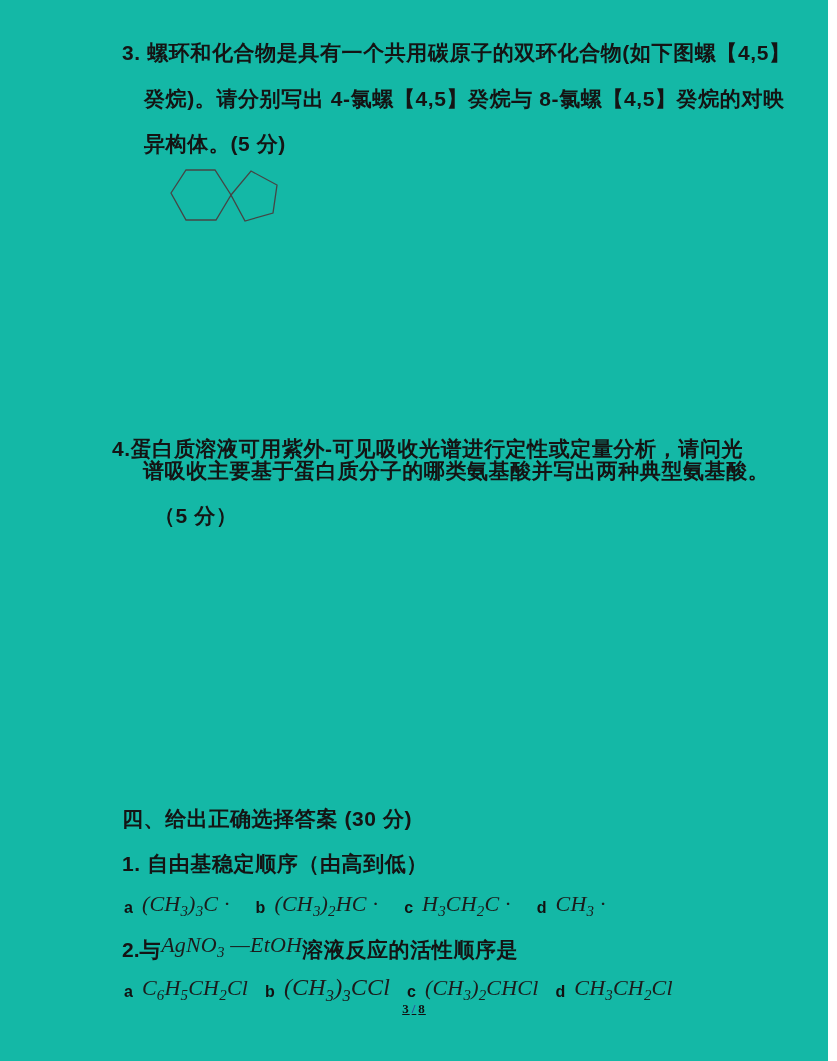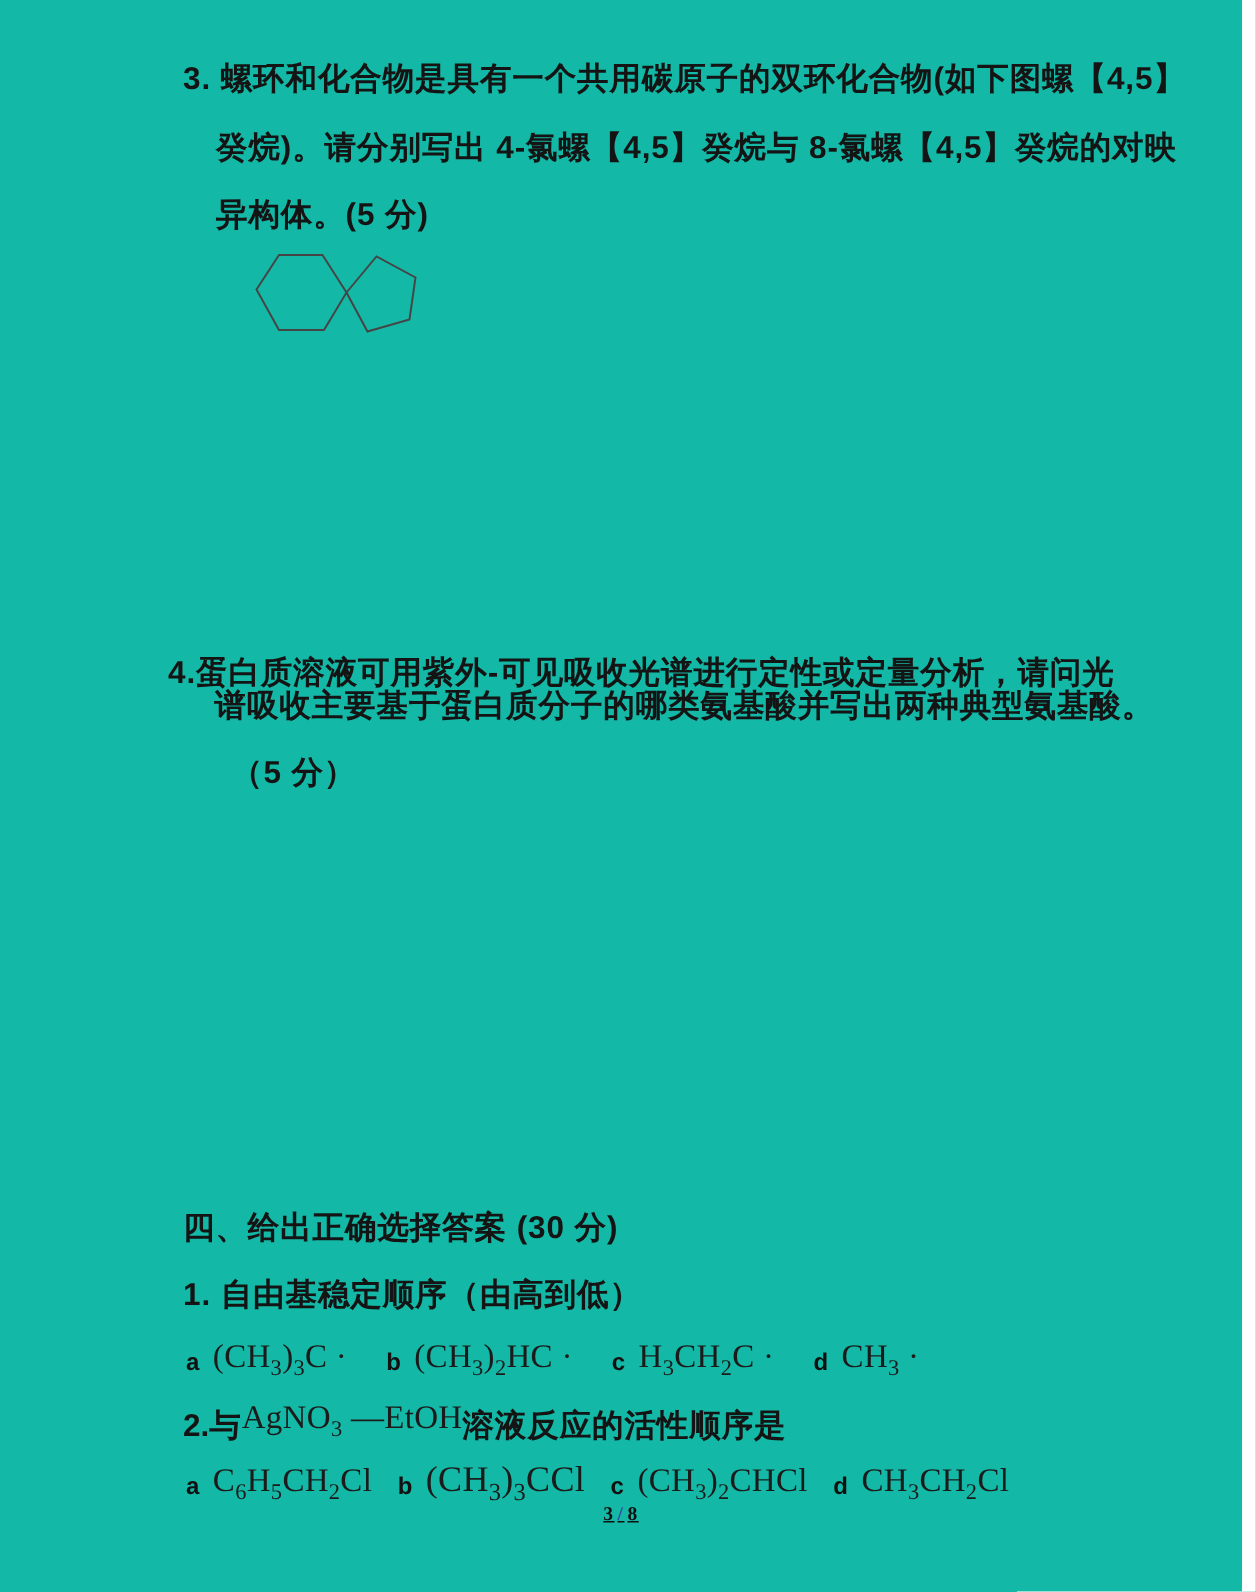--- a/index.html
+++ b/index.html
@@ -23,20 +23,21 @@
     color: #141414;
     line-height: 26px;
   }
   .formula {
     font-family: "Liberation Serif", "DejaVu Serif", serif;
     font-weight: 400;
     font-size: 22px;
     letter-spacing: 0.2px;
     white-space: nowrap;
     color: #1b1b1b;
+    font-style: italic;
   }
   .formula sub { font-size: 0.68em; line-height: 0; }
   .opt-row {
     position: absolute;
     display: flex;
     align-items: baseline;
   }
   .opt-group { display: flex; align-items: baseline; }
   .opt-letter {
     font-family: "Liberation Sans", "DejaVu Sans", sans-serif;

